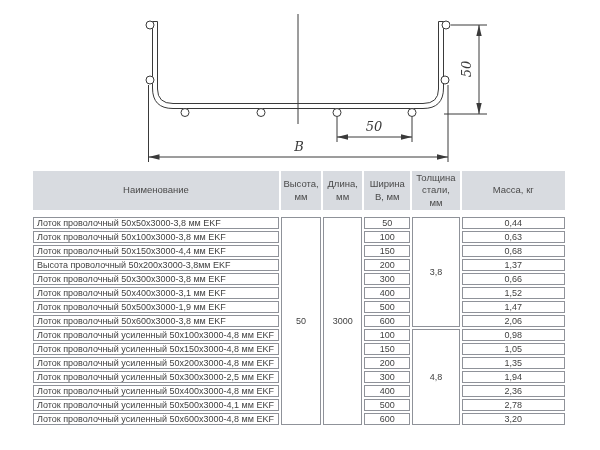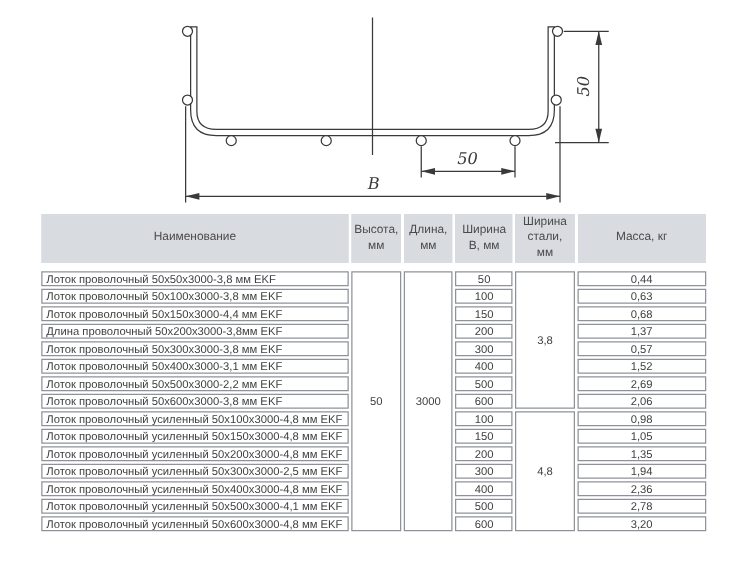--- a/index.html
+++ b/index.html
@@ -81,21 +81,21 @@
       <col style="width:46px">
         <col style="width:47px">
         <col style="width:103px">
     </colgroup>
     <thead>
       <tr>
         <th>Наименование</th>
         <th>Высота, мм</th>
         <th>Длина, мм</th>
         <th>Ширина В, мм</th>
-        <th>Ширина стали, мм</th>
+        <th>Толщина стали, мм</th>
         <th>Масса, кг</th>
       </tr>
     </thead>
     <tbody id="spec-body">
         <tr>
           <td class="name">Лоток проволочный 50х50х3000-3,8 мм EKF</td>
           <td rowspan="15">50</td>
           <td rowspan="15">3000</td>
           <td>50</td>
           <td rowspan="8">3,8</td>
@@ -105,38 +105,38 @@
           <td class="name">Лоток проволочный 50х100х3000-3,8 мм EKF</td>
           <td>100</td>
           <td>0,63</td>
         </tr>
         <tr>
           <td class="name">Лоток проволочный 50х150х3000-4,4 мм EKF</td>
           <td>150</td>
           <td>0,68</td>
         </tr>
         <tr>
-          <td class="name">Длина проволочный 50х200х3000-3,8мм EKF</td>
+          <td class="name">Высота проволочный 50х200х3000-3,8мм EKF</td>
           <td>200</td>
           <td>1,37</td>
         </tr>
         <tr>
           <td class="name">Лоток проволочный 50х300х3000-3,8 мм EKF</td>
           <td>300</td>
-          <td>0,57</td>
+          <td>0,66</td>
         </tr>
         <tr>
           <td class="name">Лоток проволочный 50х400х3000-3,1 мм EKF</td>
           <td>400</td>
           <td>1,52</td>
         </tr>
         <tr>
-          <td class="name">Лоток проволочный 50х500х3000-2,2 мм EKF</td>
+          <td class="name">Лоток проволочный 50х500х3000-1,9 мм EKF</td>
           <td>500</td>
-          <td>2,69</td>
+          <td>1,47</td>
         </tr>
         <tr>
           <td class="name">Лоток проволочный 50х600х3000-3,8 мм EKF</td>
           <td>600</td>
           <td>2,06</td>
         </tr>
         <tr>
           <td class="name">Лоток проволочный усиленный 50х100х3000-4,8 мм EKF</td>
           <td>100</td>
           <td rowspan="7">4,8</td>

